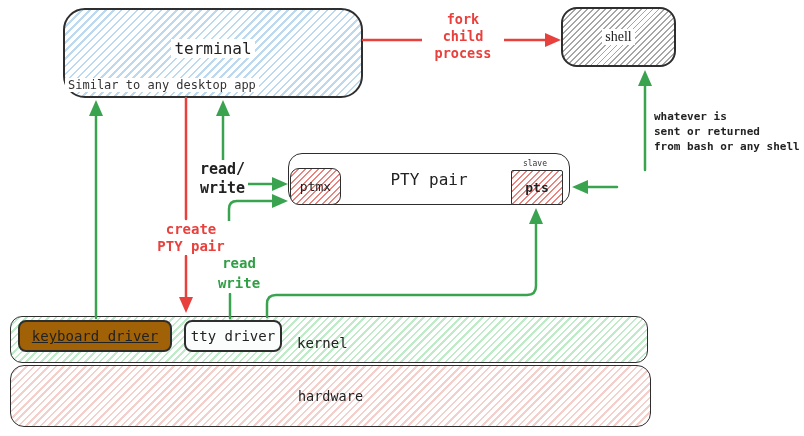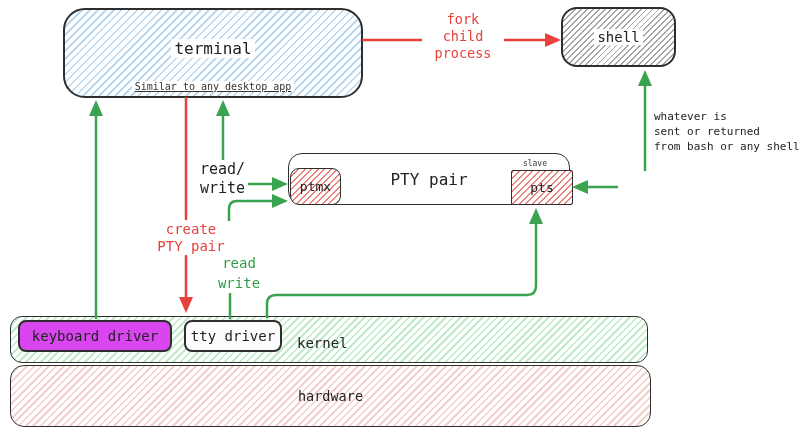--- a/index.html
+++ b/index.html
@@ -14,38 +14,39 @@
   .box {
     position: absolute;
     box-sizing: border-box;
     border: 2px solid #2e2e2e;
     background-color: #ffffff;
     display: flex;
     align-items: center;
     justify-content: center;
   }
   .hatch-blue  { background-image: repeating-linear-gradient(135deg, #bcd9f0 0 1.8px, transparent 1.8px 5.6px); }
-  .hatch-gray  { background-image: repeating-linear-gradient(135deg, #a6a6a6 0 1.3px, transparent 1.3px 4.2px); }
+  .hatch-gray  { background-image: repeating-linear-gradient(135deg, #a6a6a6 0 1.3px, transparent 1.3px 4.2px); font-family: Liberation Serif, serif; }
   .hatch-red   { background-image: repeating-linear-gradient(135deg, #ec827d 0 1.6px, transparent 1.6px 4.6px); }
   .hatch-green { background-image: repeating-linear-gradient(135deg, #c0ebc9 0 1.8px, transparent 1.8px 5.2px); }
   .hatch-pink  { background-image: repeating-linear-gradient(135deg, #f4d0cc 0 1.8px, transparent 1.8px 5.2px); }
   .halo { background:#ffffff; padding:0 3px; }
   .lbl {
     position: absolute;
     white-space: pre-line;
     line-height: 17px;
     font-size: 14px;
+    font-weight: bold;
   }
   .red   { color: #e8403c; }
   .green { color: #2f9e44; }
   .tag { position:absolute; font-size:8px; color:#333; }
   #arrows { position:absolute; left:0; top:0; pointer-events:none; }
   #terminal-note {
     position:absolute; bottom:4px; left:0; width:100%;
-    text-align:center; font-size:10px; color:#333;text-decoration:underline;
+    text-align:left; font-size:12px; color:#333;
   }
   #kernel-title { position:absolute; left:297px; top:335px; font-size:14px; }
 </style>
 </head>
 <body>
 
 <div id="canvas">
 
   <div class="box hatch-blue" style="left:63px; top:8px; width:300px; height:90px; border-radius:22px; padding-bottom:10px;">
     <span class="halo" style="font-size:16px;">terminal</span>
@@ -59,28 +60,28 @@
   <div class="box" style="left:288px; top:153px; width:282px; height:52px; border-radius:14px; border-width:1.8px;">
     <span style="font-size:16px;">PTY pair</span>
     <span class="tag" style="left:12px; top:3px;margin-top:32px;">master</span>
     <span class="tag" style="right:22px; top:5px;">slave</span>
   </div>
 
   <div class="box hatch-red" style="left:290px; top:168px; width:51px; height:37px; border-radius:9px; border-width:1.8px;">
     <span style="font-size:13px;">ptmx</span>
   </div>
 
-  <div class="box hatch-red" style="left:511px; top:170px; width:62px; height:35px; border-radius:2px; border-width:1.8px;">
+  <div class="box hatch-red" style="left:511px; top:170px; width:52px; height:35px; border-radius:2px; border-width:1.8px;font-weight:bold;">
     <span style="font-size:13px;">pts</span>
   </div>
 
   <div class="box hatch-green" style="left:10px; top:316px; width:638px; height:47px; border-radius:12px; border-width:1.8px;"></div>
   <span id="kernel-title">kernel</span>
 
-  <div class="box" style="left:18px; top:320px; width:154px; height:32px; border-radius:8px; background-color:#d946ef;">
+  <div class="box" style="left:18px; top:320px; width:154px; height:32px; border-radius:8px; background-color:#a16207;text-decoration:underline;">
     <span style="font-size:14px;">keyboard driver</span>
   </div>
 
   <div class="box" style="left:177px; top:320px; width:98px; height:32px; border-radius:8px; background-color:#fafdfb;margin-left:7px;">
     <span style="font-size:14px;">tty driver</span>
   </div>
 
   <div class="box hatch-pink" style="left:10px; top:365px; width:641px; height:62px; border-radius:14px; border-width:1.8px;">
     <span style="font-size:13.5px;">hardware</span>
   </div>

